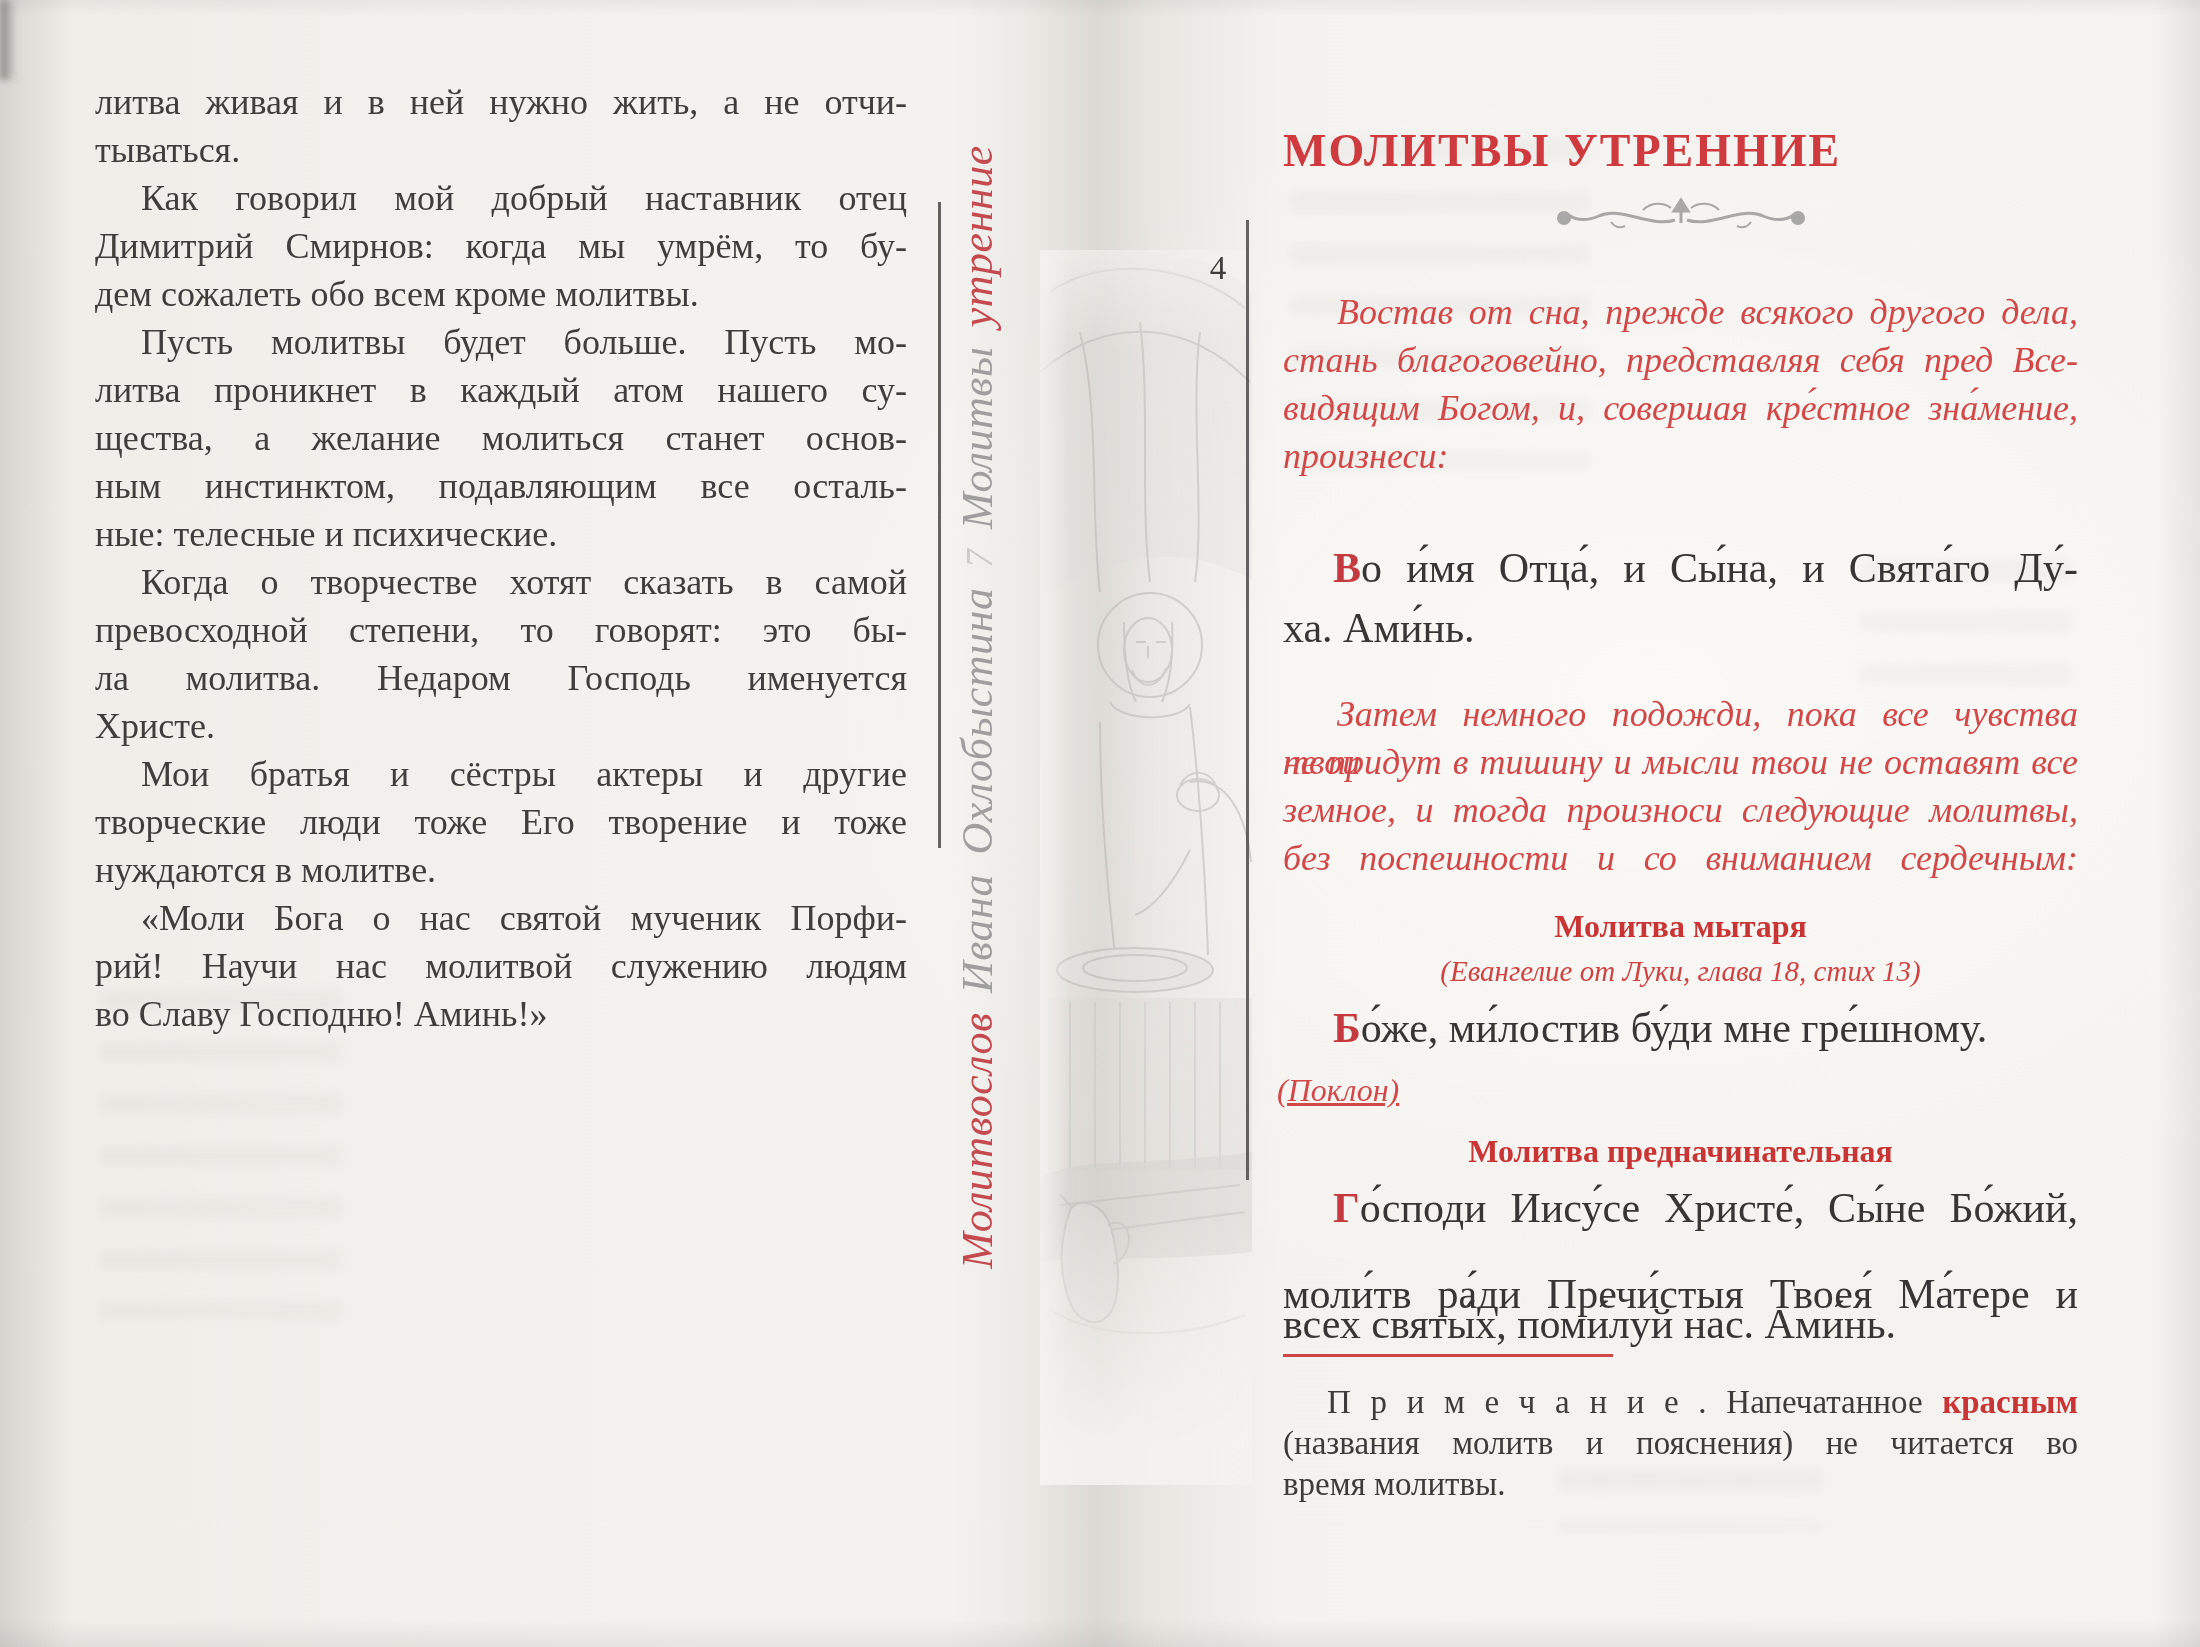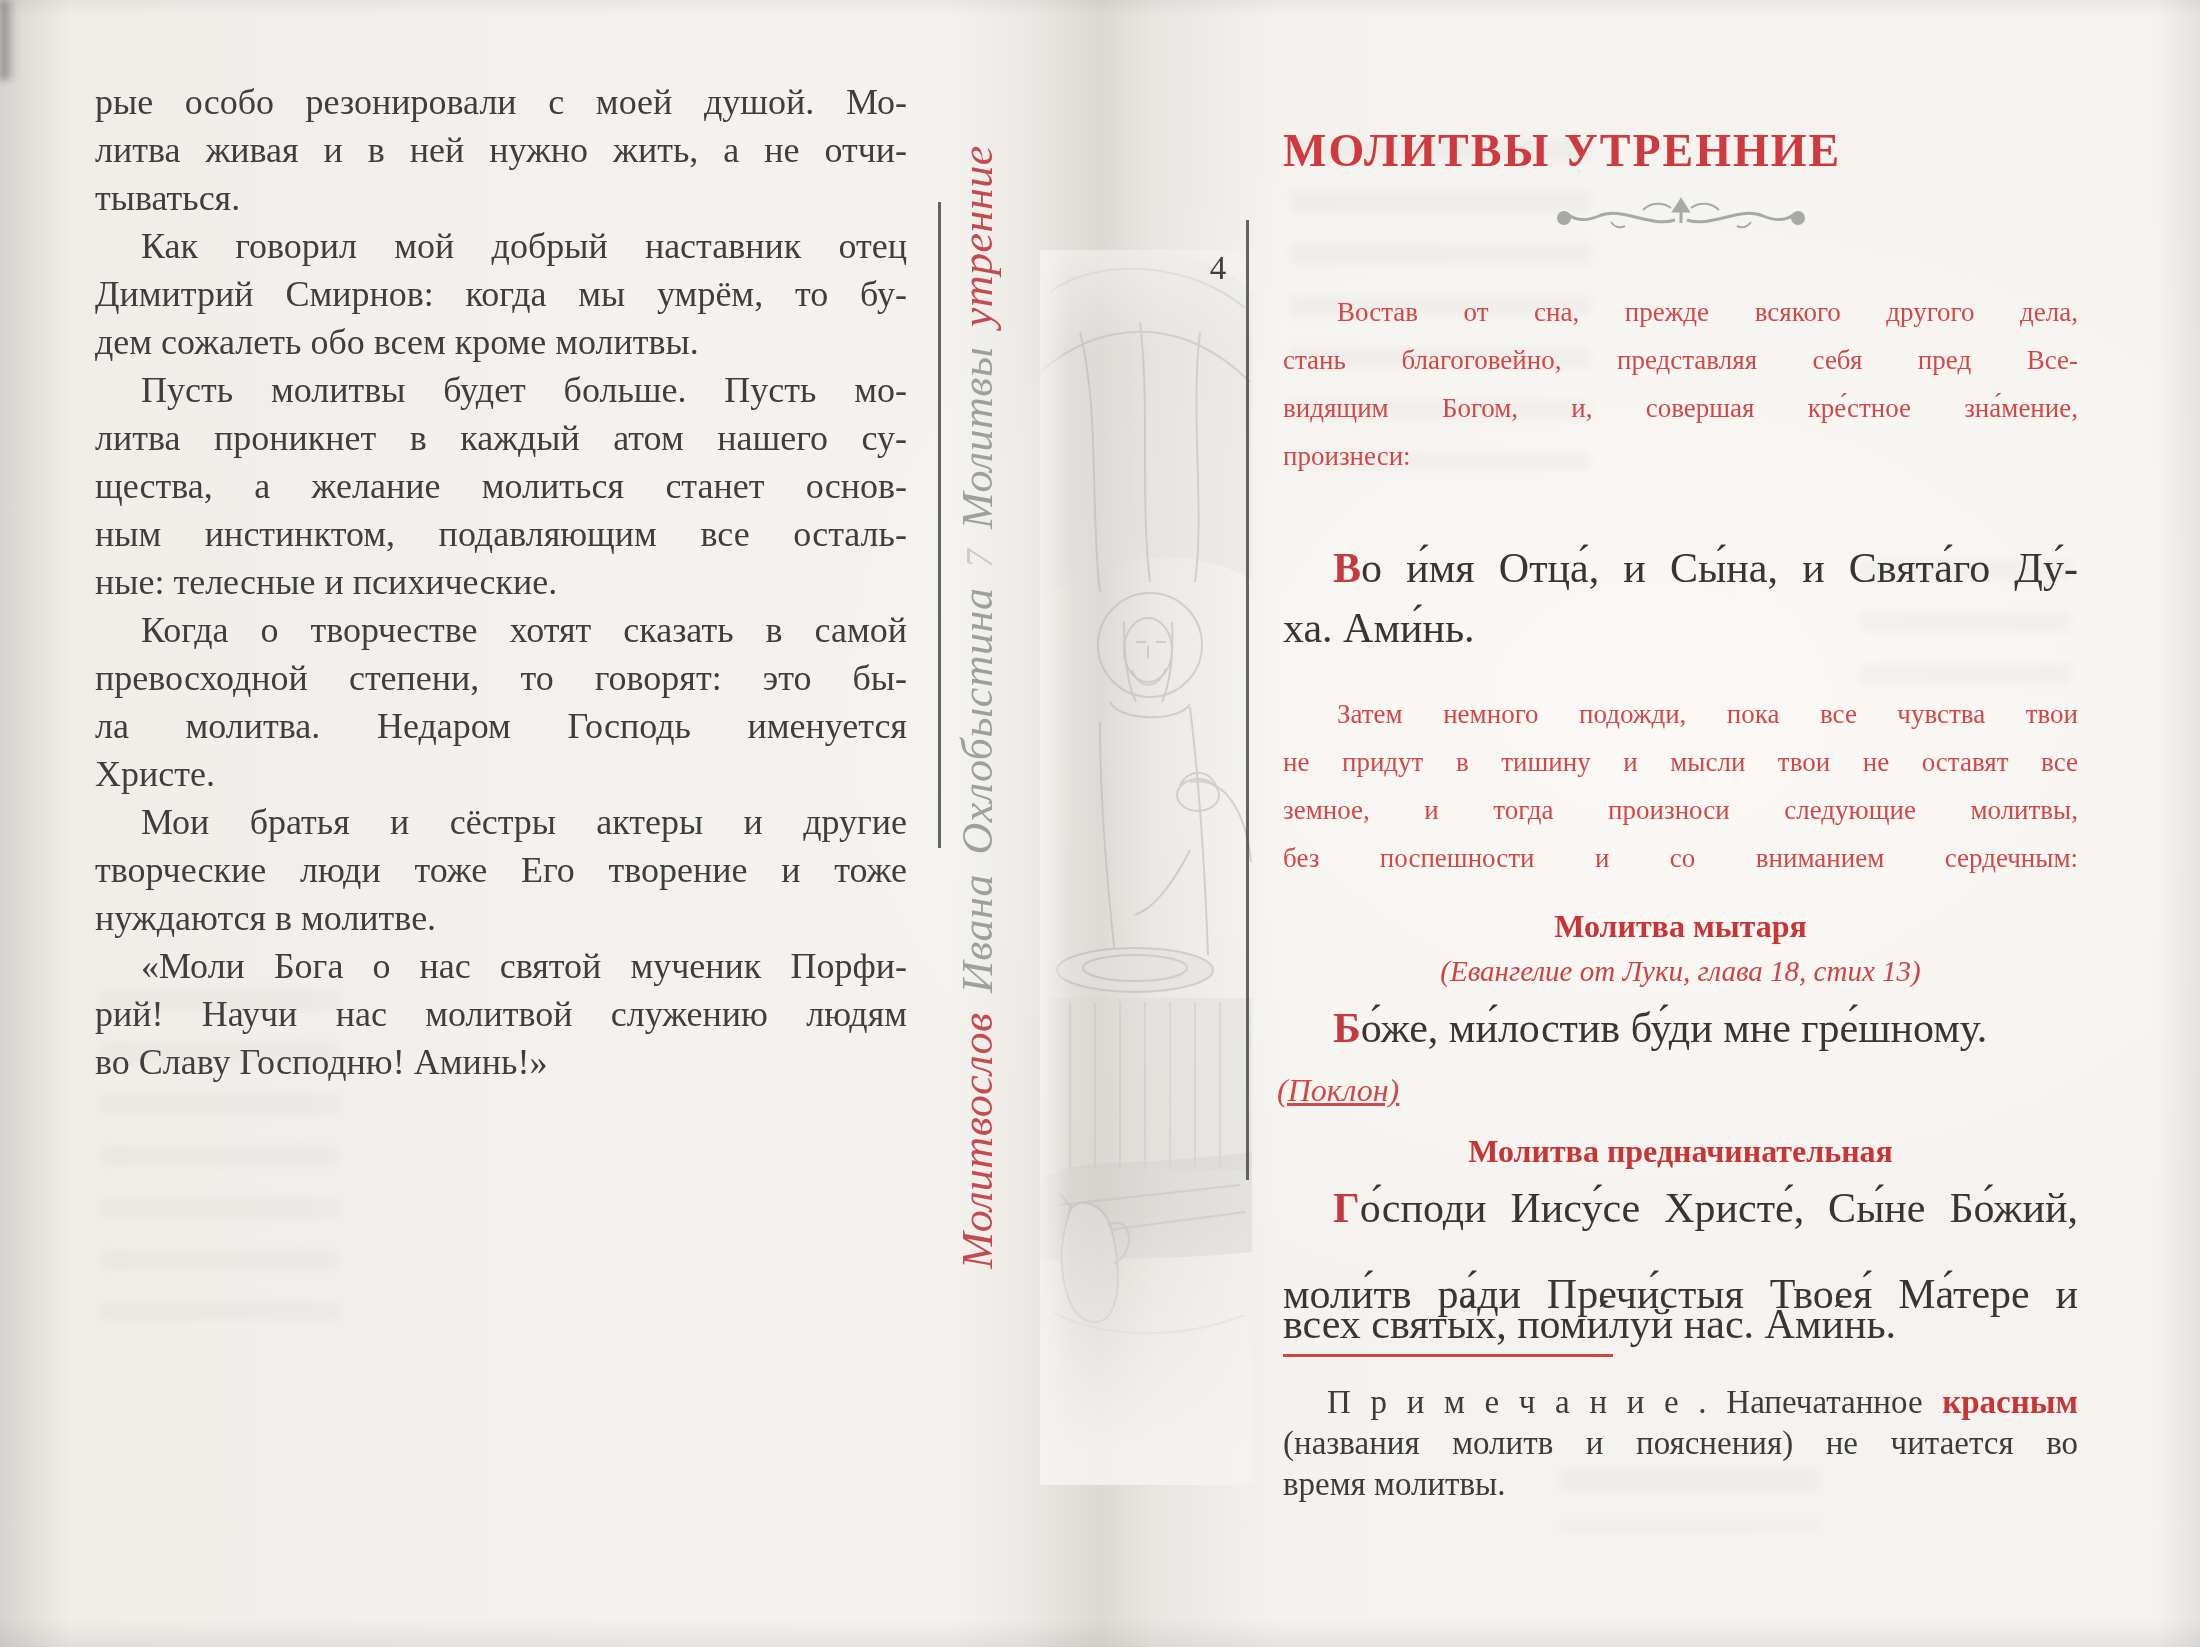--- a/index.html
+++ b/index.html
@@ -50,21 +50,21 @@
          pointer-events:none;
          background:linear-gradient(180deg, rgba(245,243,239,.6) 0%, rgba(245,243,239,0) 8%,
                     rgba(245,243,239,0) 78%, rgba(245,243,239,.9) 97%),
                     linear-gradient(90deg, rgba(245,243,239,.8) 0%, rgba(245,243,239,0) 14%);}
   
   .right-col{position:absolute;left:1283px;top:0;width:795px;height:1647px;}
   .right-col > div{position:absolute;left:0;width:100%;}
   .r-title{top:124px;text-align:left;font-weight:bold;font-size:46px;
            letter-spacing:2px;color:#ce3a3e;}
   .ornament{top:194px;text-align:center;}
-  .rub{font-size:27px;color:#d24848;height:48px;line-height:48px;}
+  .rub{font-style:italic;font-size:36px;color:#d24848;height:48px;line-height:48px;}
   .rub.j{text-align:justify;text-align-last:justify;}
   .rub.ind{text-indent:54px;}
   .pr{font-size:42px;color:#373635;height:56px;line-height:56px;}
   .pr.j{text-align:justify;text-align-last:justify;}
   .pr.ind{text-indent:50px;}
   .init{color:#c43a3e;font-weight:bold;}
   .r-h{font-weight:bold;font-size:32px;color:#c93434;text-align:center;}
   .r-sub{font-style:italic;font-size:29px;color:#cf4343;text-align:center;}
   .poklon{font-style:italic;font-size:32px;color:#d24848;margin-left:-6px;text-decoration:underline;}
   .red-rule{top:1354px;height:3px;width:330px !important;background:#d04545;}
@@ -78,21 +78,20 @@
   .ghost{position:absolute;filter:blur(4px);opacity:.5;pointer-events:none;
          background:repeating-linear-gradient(180deg, rgba(150,148,140,.13) 0 20px,
                     rgba(0,0,0,0) 20px 52px);}
 </style>
 </head>
 <body>
 
 <div class="scan">
 
   <div class="left-text">
-    <div class="ln j">рые особо резонировали с моей душой. Мо-</div>
     <div class="ln j">литва живая и в ней нужно жить, а не отчи-</div>
     <div class="ln l">тываться.</div>
     <div class="ln j ind">Как говорил мой добрый наставник отец</div>
     <div class="ln j">Димитрий Смирнов: когда мы умрём, то бу-</div>
     <div class="ln l">дем сожалеть обо всем кроме молитвы.</div>
     <div class="ln j ind">Пусть молитвы будет больше. Пусть мо-</div>
     <div class="ln j">литва проникнет в каждый атом нашего су-</div>
     <div class="ln j">щества, а желание молиться станет основ-</div>
     <div class="ln j">ным инстинктом, подавляющим все осталь-</div>
     <div class="ln l">ные: телесные и психические.</div>

